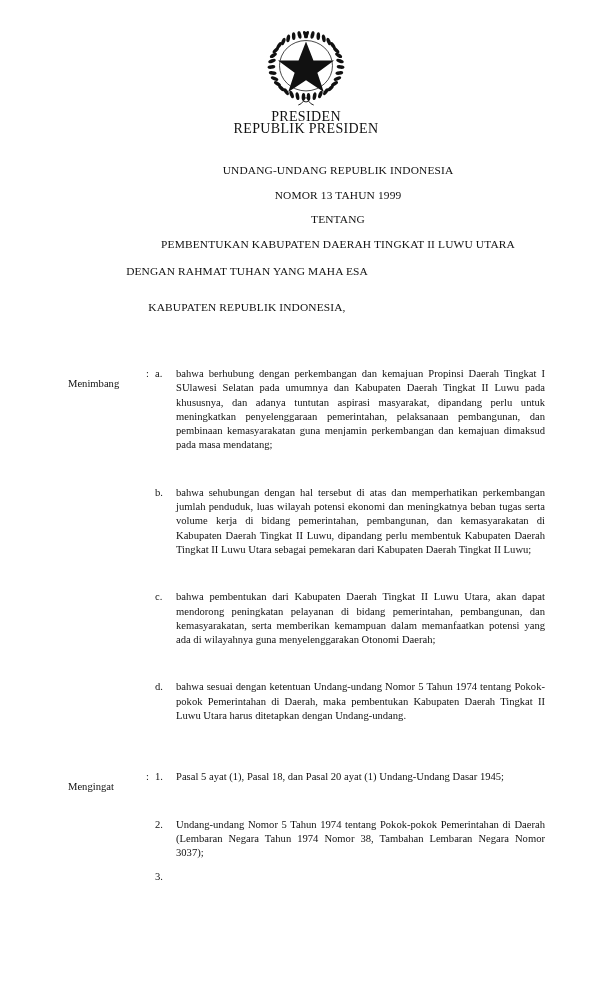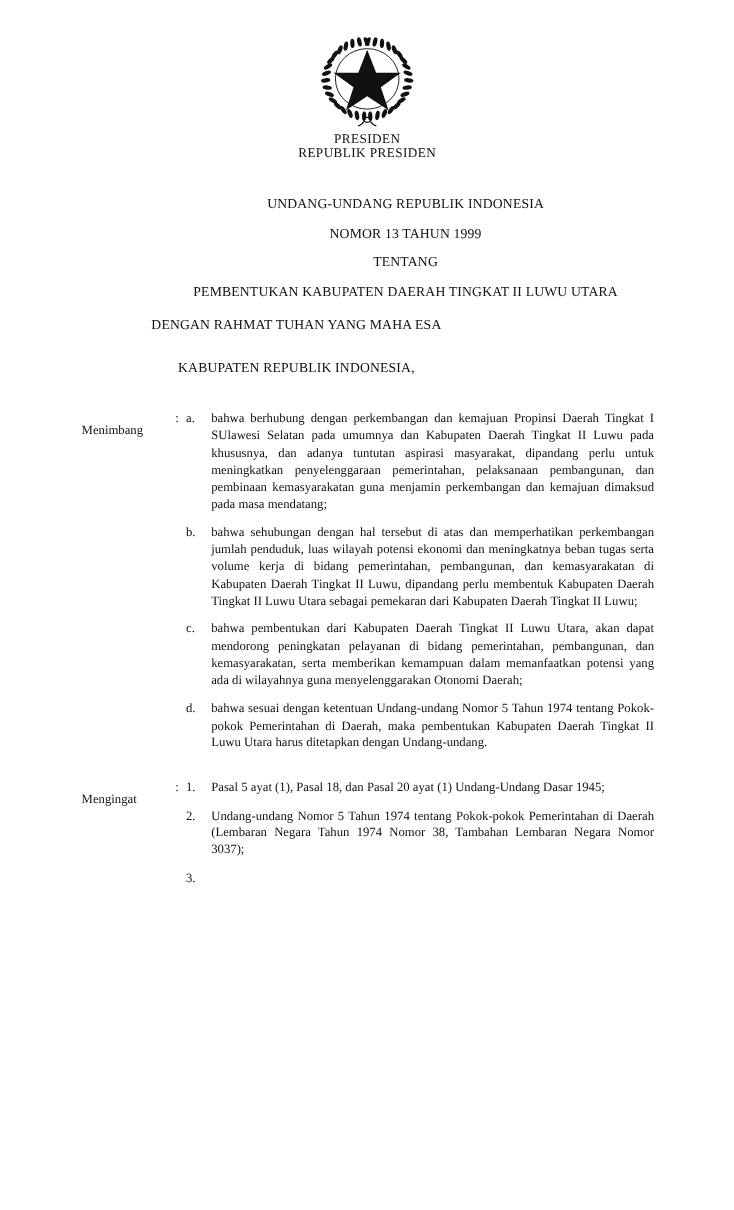--- a/index.html
+++ b/index.html
@@ -27,21 +27,21 @@
     text-align: center;
   }
   .emblem {
     display: block;
     margin: 0 auto;
     width: 86px;
     height: 82px;
   }
   .emblem-caption {
     margin-top: 3px;
-    font-size: 11px;
+    font-size: 14px;
     line-height: 11.6px;
     letter-spacing: 0.35px;
     color: #111111;
   }
 
   
   .title-block {
     position: absolute;
     top: 158px;
     left: 0;
@@ -113,20 +113,21 @@
     line-height: 14.3px;
   }
   .text-cell {
     margin-left: 176px;
     margin-right: 67px;
     font-size: 10.6px;
     line-height: 14.3px;
     text-align: justify;
     text-justify: inter-word;
     hyphens: none;
+    margin-top: 24px;
   }
   .item-gap {
     height: 9px;
   }
   .section-gap {
     height: 23px;
   }
 </style>
 </head>
 <body>

